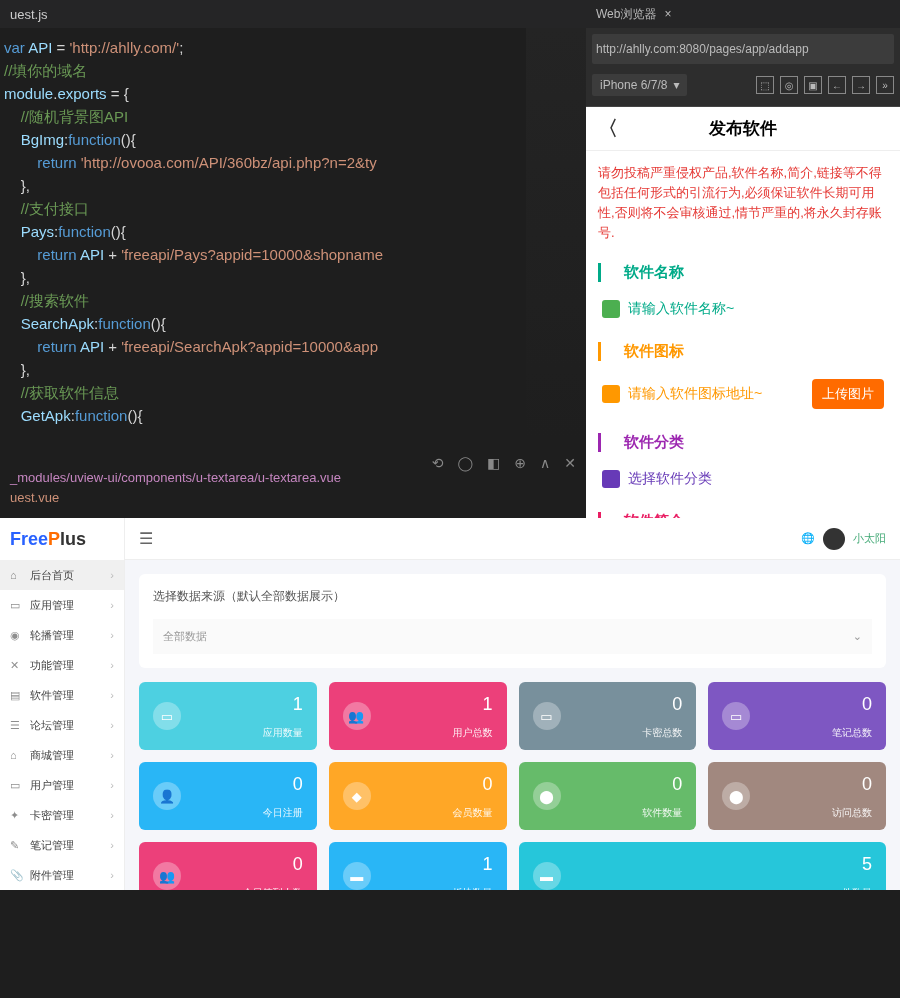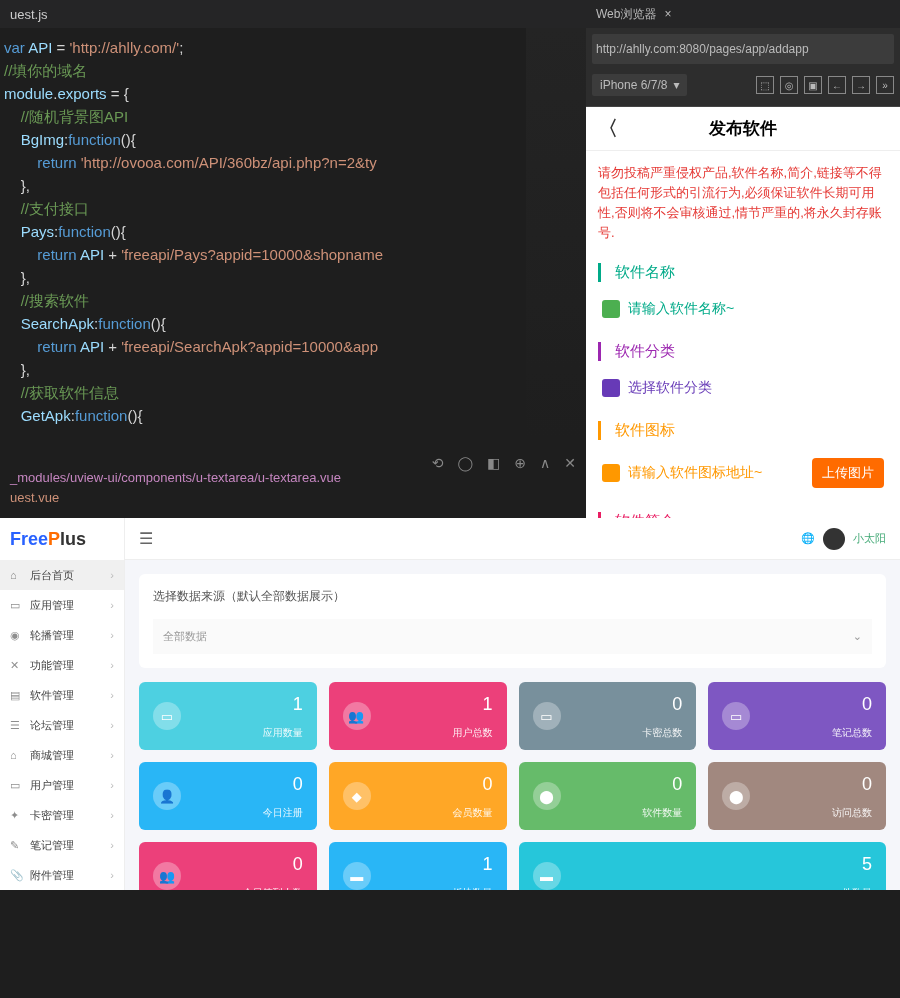--- a/index.html
+++ b/index.html
@@ -17,21 +17,21 @@
 .br-tab{height:28px;display:flex;align-items:center;padding:0 10px;background:#252526;color:#bbb;font-size:12px;gap:8px}
 .br-url{height:30px;margin:6px;background:#3c3c3c;color:#bbb;font-size:12px;display:flex;align-items:center;padding:0 4px;border-radius:2px}
 .dev-bar{height:30px;margin:0 6px 6px;display:flex;align-items:center;gap:8px;color:#bbb;font-size:12px}
 .dev-sel{background:#3c3c3c;padding:4px 8px;border-radius:2px;display:flex;align-items:center;gap:6px}
 .dev-icon{width:18px;height:18px;border:1px solid #888;display:flex;align-items:center;justify-content:center;font-size:10px}
 .mobile{flex:1;background:#fff;overflow:hidden;border-top:1px solid #444}
 .m-head{height:44px;display:flex;align-items:center;justify-content:center;position:relative;border-bottom:1px solid #eee;font-weight:bold;font-size:17px}
 .m-back{position:absolute;left:12px;font-size:20px;color:#333}
 .m-warn{padding:12px;color:#e53935;font-size:13px;line-height:20px}
 .m-sec{padding:8px 12px}
-.m-label{font-size:15px;font-weight:normal;border-left:3px solid;padding-left:14px;margin-bottom:10px}
+.m-label{font-size:15px;font-weight:bold;border-left:3px solid;padding-left:23px;margin-bottom:10px}
 .m-input{display:flex;align-items:center;gap:8px;padding:8px 4px;font-size:14px}
 .m-icon{width:18px;height:18px;border-radius:3px}
 .btn-upload{background:#ff6b00;color:#fff;padding:6px 10px;border-radius:4px;font-size:13px}
 .dash{height:372px;background:#f5f6fa;display:flex;font-size:12px;color:#555}
 .d-side{width:125px;background:#fff;border-right:1px solid #eee}
 .logo{height:42px;display:flex;align-items:center;padding:0 10px;font-weight:bold;font-size:18px}
 .logo .f1{color:#2962ff}.logo .f2{color:#ff6d00}.logo .f3{color:#333}
 .menu-item{height:30px;display:flex;align-items:center;padding:0 10px;gap:8px;font-size:11px;color:#444;justify-content:space-between}
 .menu-item.active{background:#f0f0f0}
 .m-ico{width:12px;height:12px;opacity:.6}
@@ -99,32 +99,32 @@
       <div class="m-warn">请勿投稿严重侵权产品,软件名称,简介,链接等不得包括任何形式的引流行为,必须保证软件长期可用性,否则将不会审核通过,情节严重的,将永久封存账号.</div>
 
       <div class="m-sec">
         <div class="m-label" style="color:#0a8;border-color:#0a8">软件名称</div>
         <div class="m-input">
             <span class="m-icon" style="background:#4caf50"></span>
             <span style="color:#0a8">请输入软件名称~</span>
           </div>
       </div>
       <div class="m-sec">
-        <div class="m-label" style="color:#9c27b0;border-color:#9c27b0">软件分类</div>
-        <div class="m-input">
-            <span class="m-icon" style="background:#673ab7"></span>
-            <span style="color:#673ab7">选择软件分类</span>
-          </div>
-      </div>
-      <div class="m-sec">
         <div class="m-label" style="color:#ff9800;border-color:#ff9800">软件图标</div>
         <div class="m-input">
             <span class="m-icon" style="background:#ff9800"></span>
             <span style="color:#ff9800;flex:1">请输入软件图标地址~</span>
             <span class="btn-upload">上传图片</span>
+          </div>
+      </div>
+      <div class="m-sec">
+        <div class="m-label" style="color:#9c27b0;border-color:#9c27b0">软件分类</div>
+        <div class="m-input">
+            <span class="m-icon" style="background:#673ab7"></span>
+            <span style="color:#673ab7">选择软件分类</span>
           </div>
       </div>
       <div class="m-sec">
         <div class="m-label" style="color:#e91e63;border-color:#e91e63">软件简介</div>
         <div class="m-input">
             <span style="color:#e91e63">请输入软件简介~</span>
           </div>
       </div>
       <div class="m-sec">
         <div class="m-label" style="color:#2196f3;border-color:#2196f3">软件截图</div>

